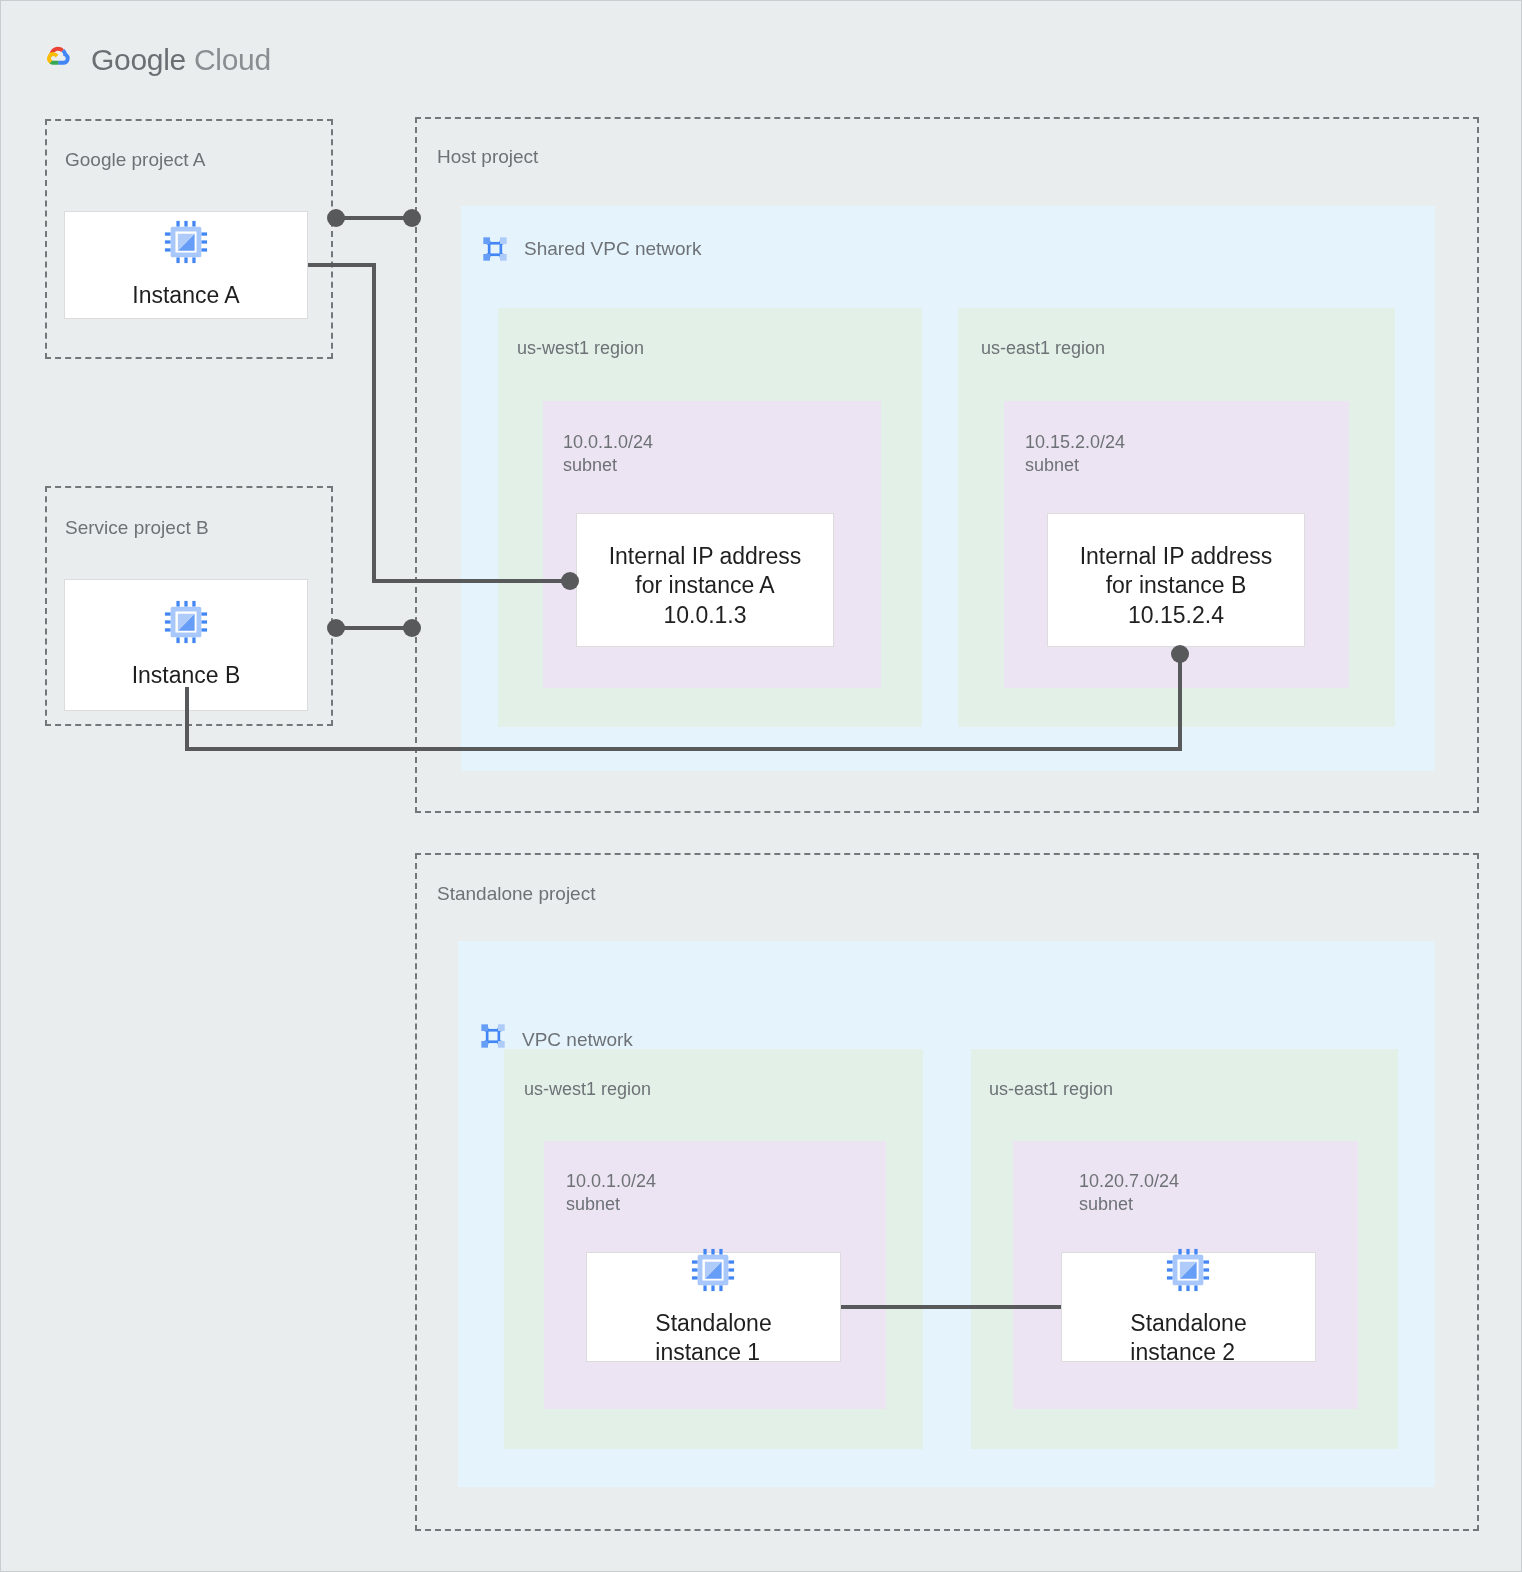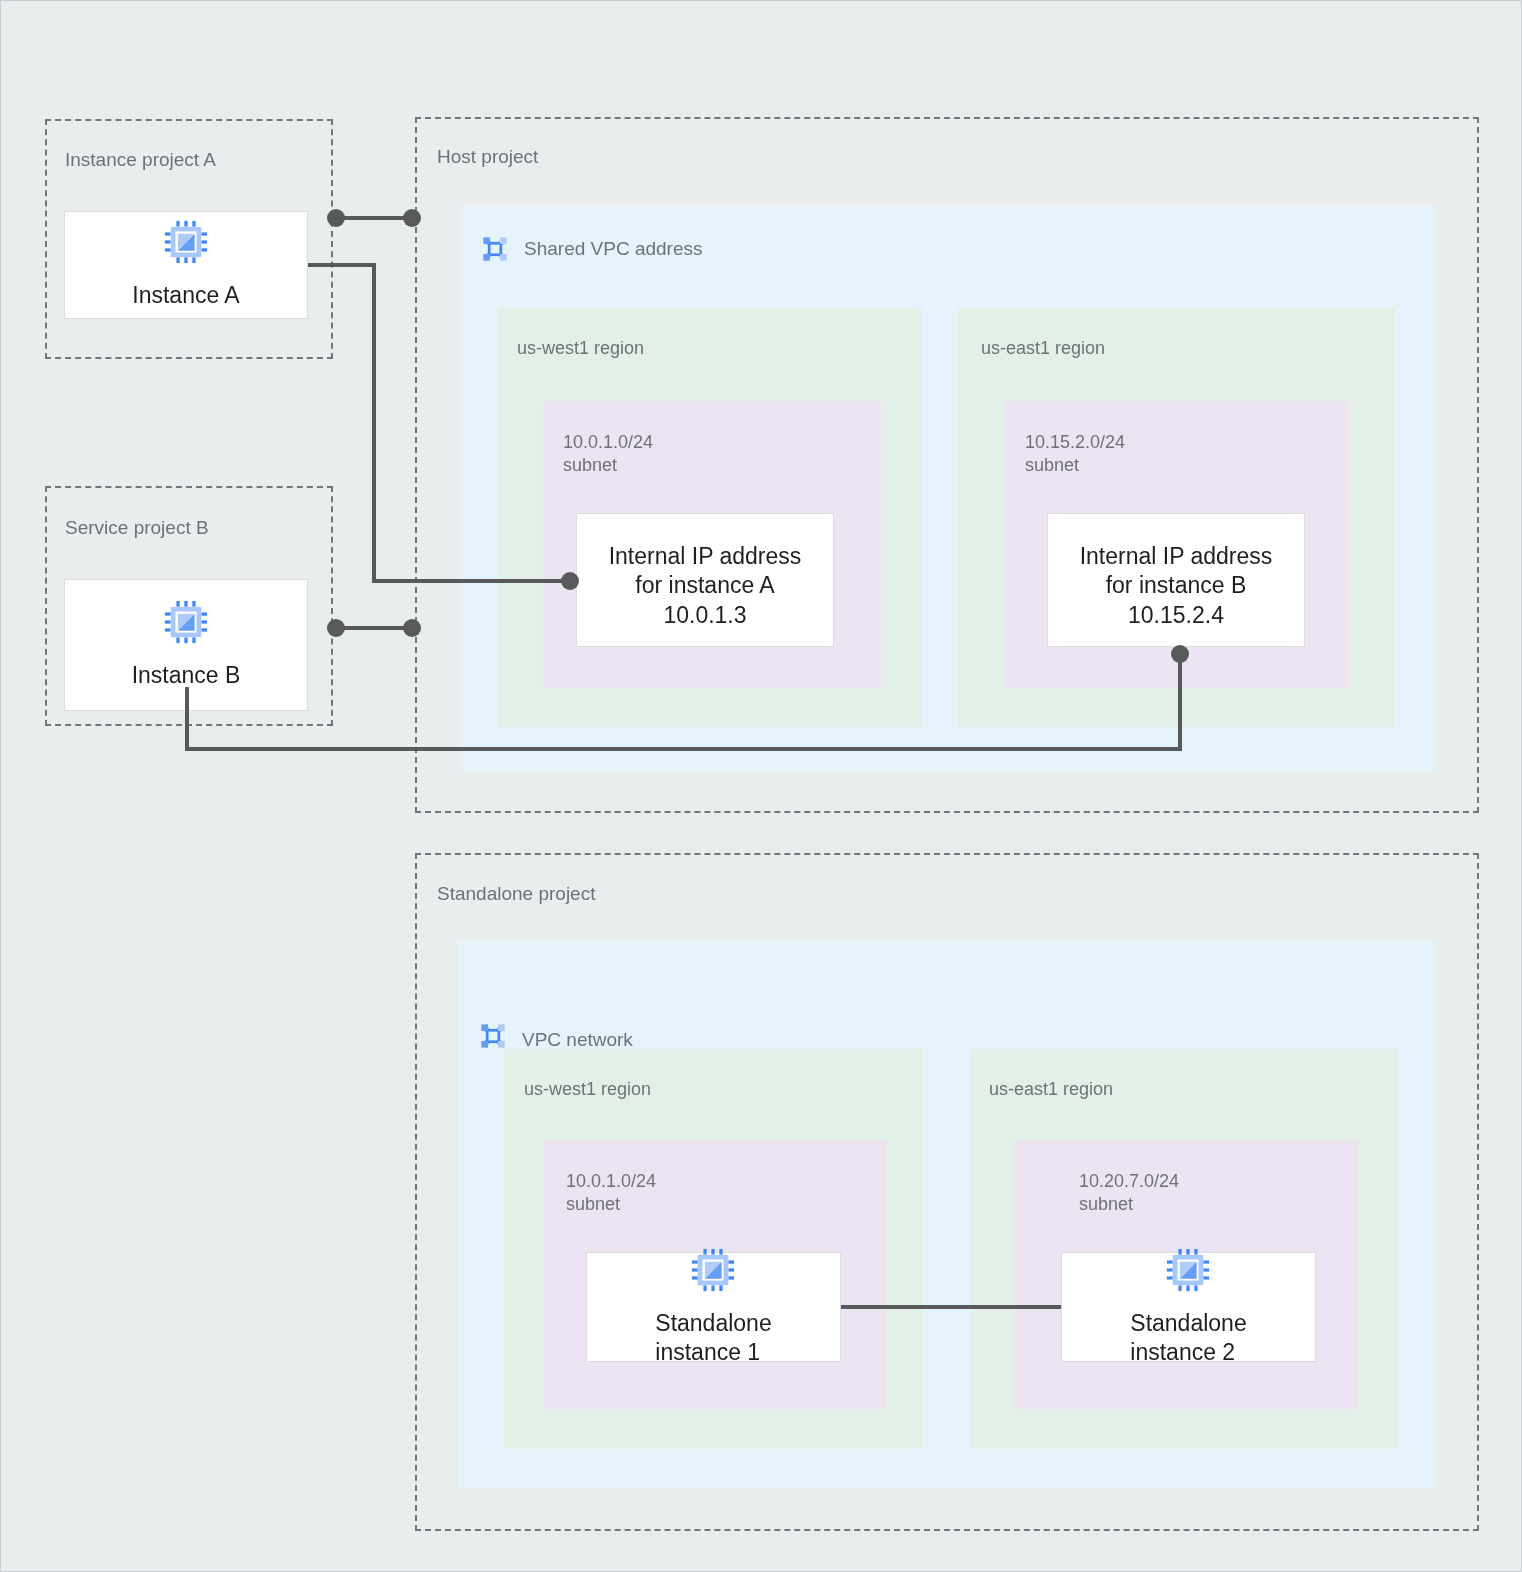--- a/index.html
+++ b/index.html
@@ -111,24 +111,35 @@
     left: 0; top: 0;
     width: 1522px; height: 1572px;
     pointer-events: none;
   }
 </style>
 </head>
 <body>
 
 <div id="canvas">
 
+  <div class="brand">
+    <svg class="brand-logo" viewBox="0 0 48 48">
+      <path d="M30.4 14.6l2.2-2.2.15-0.93c-4.0-3.64-10.4-3.23-14.0 0.86-1.0 1.13-1.74 2.55-2.13 4.0l0.79-0.11 4.4-0.73 0.34-0.35c1.96-2.15 5.27-2.44 7.54-0.6l0.71 0.06z" fill="#ea4335"></path>
+      <path d="M36.5 16.27a9.93 9.93 0 0 0-2.99-4.82l-3.09 3.09a5.5 5.5 0 0 1 2.02 4.36v0.55a2.75 2.75 0 0 1 0 5.5h-5.5l-0.54 0.56v3.3l0.54 0.52h5.5a7.16 7.16 0 0 0 4.06-13.06z" fill="#4285f4"></path>
+      <path d="M21.0 29.33h5.49v-4.38H21.0a2.73 2.73 0 0 1-1.13-0.25l-0.78 0.24-2.21 2.2-0.19 0.74a7.1 7.1 0 0 0 4.31 1.45z" fill="#34a853"></path>
+      <path d="M21.0 15.0a7.16 7.16 0 0 0-4.31 12.89l3.18-3.18a2.75 2.75 0 1 1 3.64-3.64l3.18-3.18A7.14 7.14 0 0 0 21.0 15.0z" fill="#fbbc05"></path>
+    </svg>
+    <div class="brand-text">
+      <span class="b-strong">Google</span><span>&nbsp;</span><span class="b-light">Cloud</span>
+    </div>
+  </div>
 
   <div class="proj" style="left:44px; top:118px; width:288px; height:240px;">
   </div>
-  <div class="proj-label" style="left:64px; top:148px;">Instance project A</div>
+  <div class="proj-label" style="left:64px; top:148px;">Google project A</div>
   <div class="card" style="left:63px; top:210px; width:244px; height:108px;">
     <div class="card-row">
       <svg class="chip-icon" viewBox="0 0 48 48">
         <g fill="#4285f4">
           <rect x="14" y="2" width="3.4" height="6"></rect>
             <rect x="22.3" y="2" width="3.4" height="6"></rect>
             <rect x="30.6" y="2" width="3.4" height="6"></rect>
           <rect x="14" y="40" width="3.4" height="6"></rect>
             <rect x="22.3" y="40" width="3.4" height="6"></rect>
             <rect x="30.6" y="40" width="3.4" height="6"></rect>
@@ -187,21 +198,21 @@
     <svg class="vpc-icon" viewBox="0 0 36 36">
       <rect x="8" y="9.5" width="20" height="3.2" fill="#4285f4"></rect>
       <rect x="8" y="23.3" width="20" height="3.2" fill="#4285f4"></rect>
       <rect x="9.4" y="8" width="3.2" height="20" fill="#4285f4"></rect>
       <rect x="23.4" y="8" width="3.2" height="20" fill="#4285f4"></rect>
       <rect x="4" y="4" width="8" height="8" fill="#669df6"></rect>
       <rect x="24" y="4" width="8" height="8" fill="#aecbfa"></rect>
       <rect x="4" y="24" width="8" height="8" fill="#669df6"></rect>
       <rect x="24" y="24" width="8" height="8" fill="#aecbfa"></rect>
     </svg>
-    <div class="vpc-label">Shared VPC address</div>
+    <div class="vpc-label">Shared VPC network</div>
   </div>
 
   <div class="region" style="left:497px; top:307px; width:424px; height:419px;"></div>
   <div class="region-label" style="left:516px; top:337px;">us-west1 region</div>
   <div class="subnet" style="left:542px; top:400px; width:338px; height:287px;"></div>
   <div class="subnet-label" style="left:562px; top:430px;">10.0.1.0/24
 subnet</div>
   <div class="card" style="left:575px; top:512px; width:258px; height:134px;">
     <div class="card-title center">Internal IP address
 for instance A

